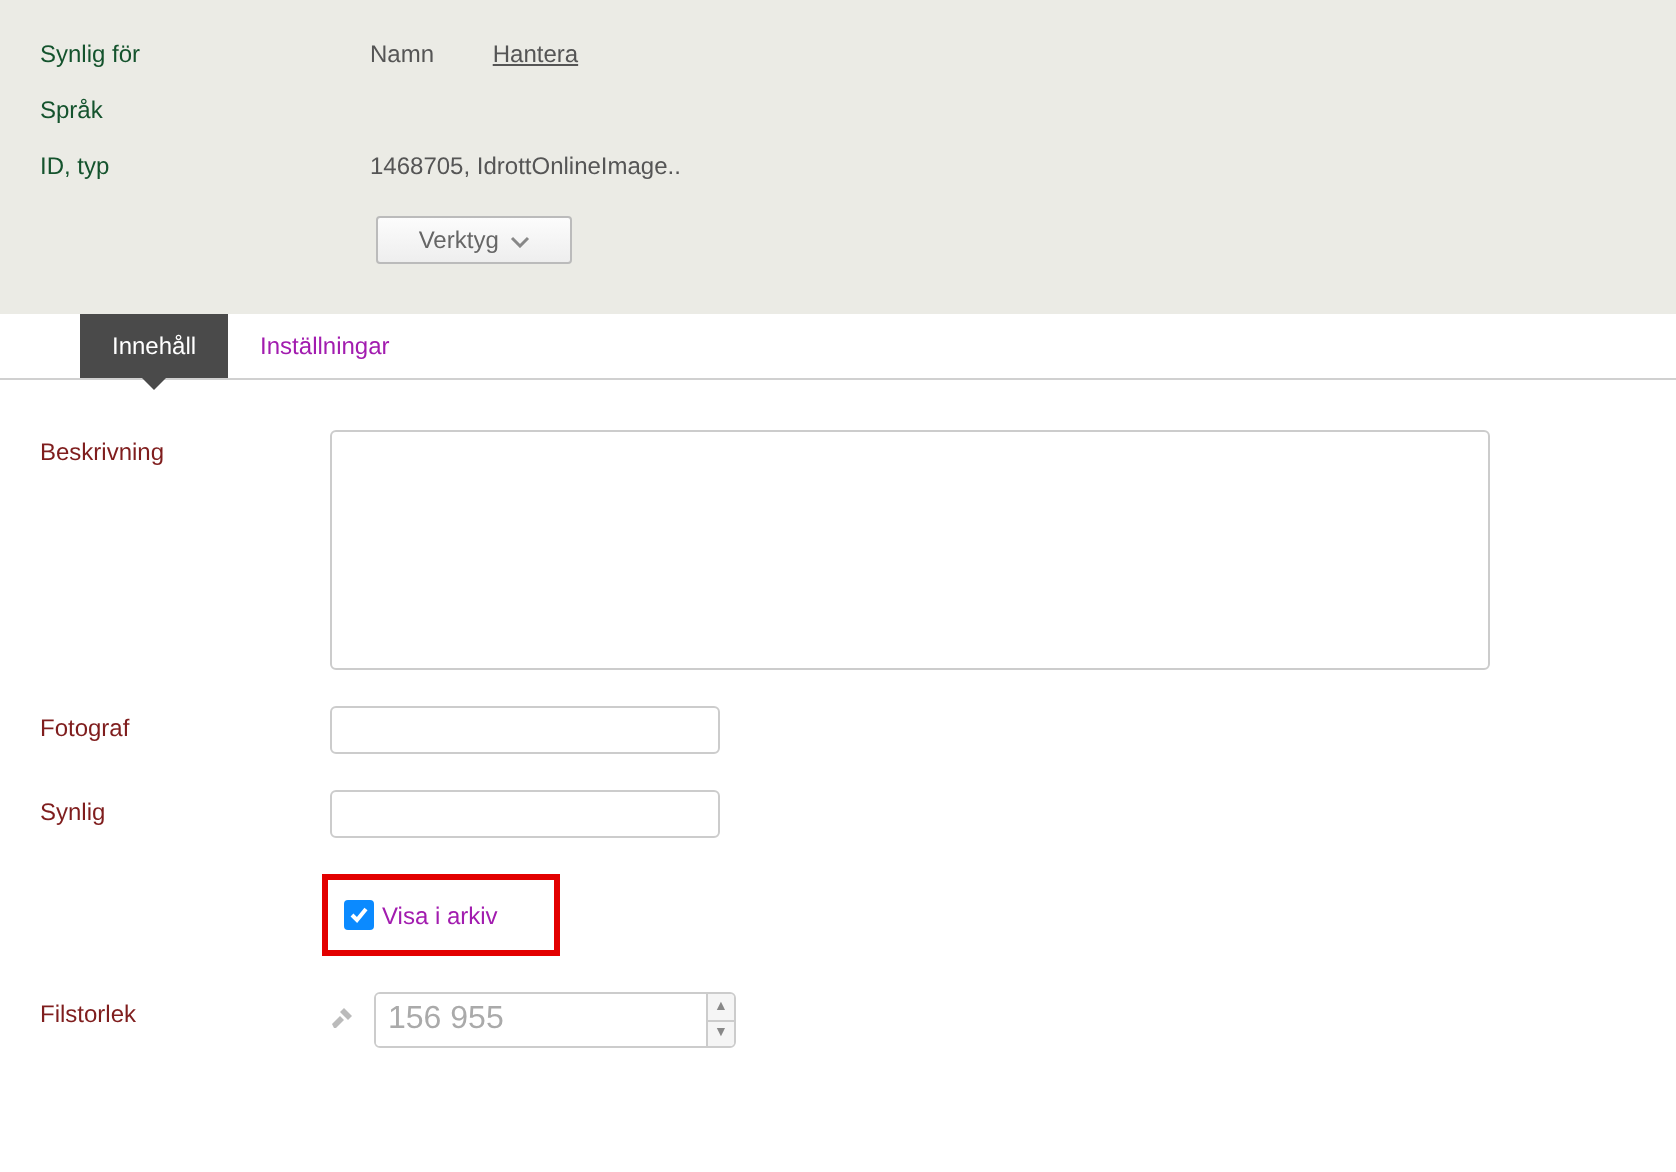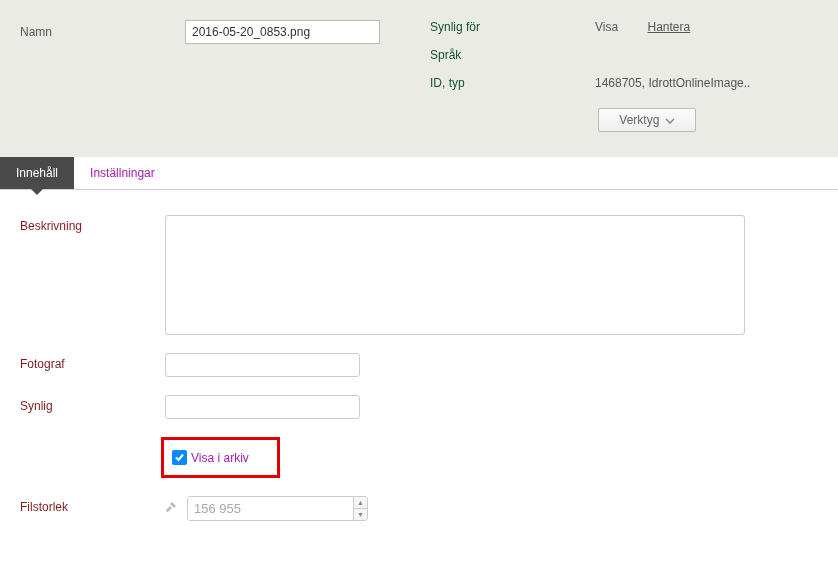--- a/index.html
+++ b/index.html
@@ -70,20 +70,21 @@
     }
     .tab {
       padding: 9px 16px;
       color: #a21caf;
       cursor: pointer;
       position: relative;
     }
     .tab.active {
       background: #4a4a4a;
       color: #fff;
+      margin-left: 40px;
     }
     .tab.active::after {
       content: '';
       position: absolute;
       bottom: -6px;
       left: 50%;
       transform: translateX(-50%);
       border-left: 6px solid transparent;
       border-right: 6px solid transparent;
       border-top: 6px solid #4a4a4a;
@@ -142,21 +143,21 @@
       display: inline-flex;
       align-items: stretch;
       border: 1px solid #ccc;
       border-radius: 3px;
       overflow: hidden;
     }
     .spinner-input {
       border: none;
       padding: 4px 6px;
       width: 165px;
-      font-size: 13px;
+      font-size: 16px;
       color: #aaa;
       font-family: inherit;
       background: #fff;
     }
     .spinner-btns {
       display: flex;
       flex-direction: column;
       border-left: 1px solid #ccc;
       width: 14px;
       background: #f5f5f5;
@@ -174,33 +175,25 @@
     .spinner-btn:first-child { border-bottom: 1px solid #ccc; }
     .hammer-icon {
       margin-right: 10px;
       color: #aaa;
     }
   </style>
 </head>
 <body>
 
 <div class="top-panel">
-  <div class="left-col">
-    <div class="field-row">
-      <div class="field-label">Namn</div>
-      <div class="field-value">
-        <input class="text-input name-input" value="2016-05-20_0853.png" style="">
-      </div>
-    </div>
-  </div>
   <div class="right-col">
     <div class="info-row">
       <div class="info-label">Synlig för</div>
       <div class="info-value">
-        <span>Visa</span>
+        <span>Namn</span>
         <a class="manage-link">Hantera</a>
       </div>
     </div>
     <div class="info-row">
       <div class="info-label">Språk</div>
       <div class="info-value"></div>
     </div>
     <div class="info-row">
       <div class="info-label">ID, typ</div>
       <div class="info-value">1468705, IdrottOnlineImage..</div>

